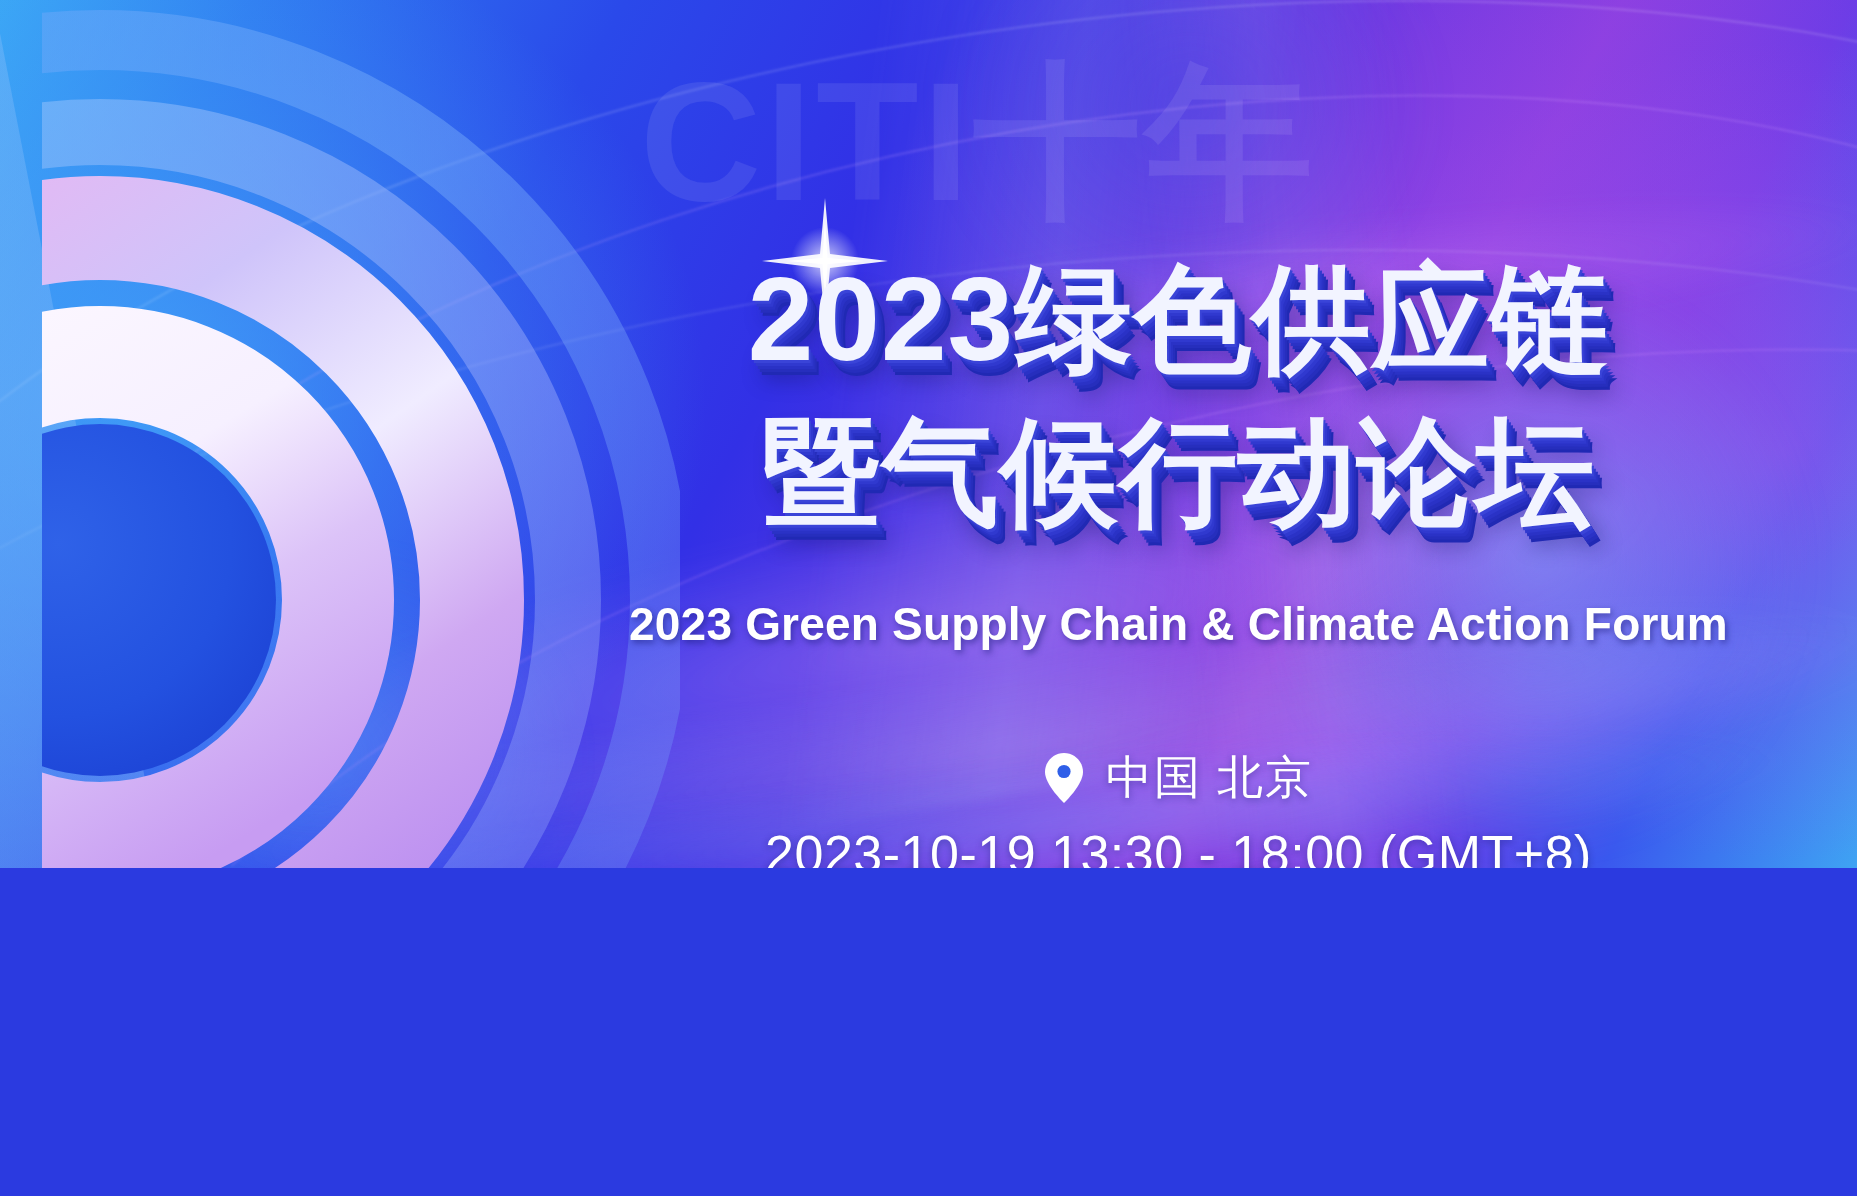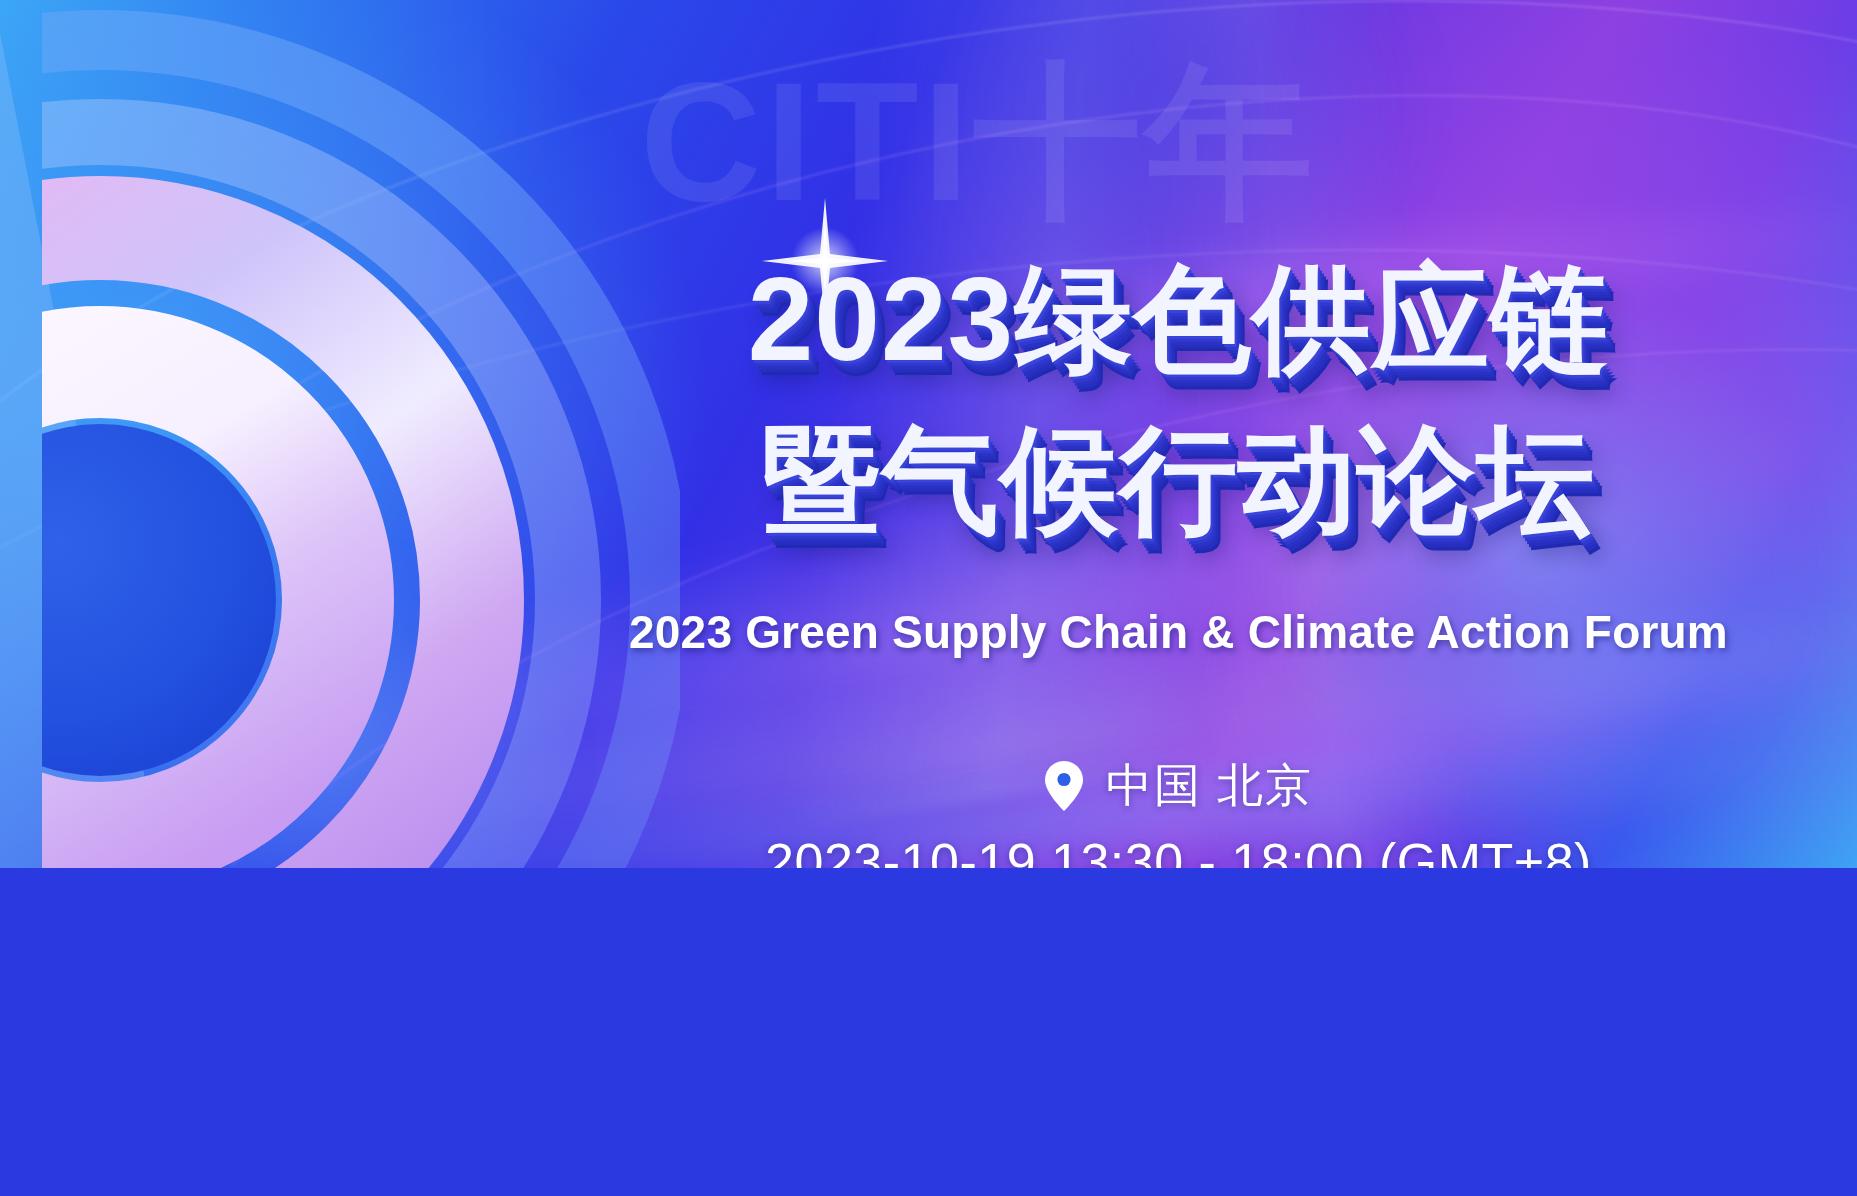--- a/index.html
+++ b/index.html
@@ -163,21 +163,21 @@
     color:#f2f4ff;
     white-space:nowrap;
     text-shadow:
        2px 3px 0 #3a44d8,
        4px 6px 0 #3039cf,
        6px 9px 0 #2a32c6,
        8px 12px 0 #262ebd,
       10px 15px 0 #2029b4,
       12px 18px 22px rgba(15,20,90,0.45);
   }
-  #title-line-2 { margin-top:17px; }
+  #title-line-2 { margin-top:9px; }
 
   #subtitle-en {
     margin-top:52px;
     font-size:46px;
     font-weight:700;
     letter-spacing:0.2px;
     color:#ffffff;
     white-space:nowrap;
     text-shadow: 2px 3px 6px rgba(25,30,120,0.55);
   }

